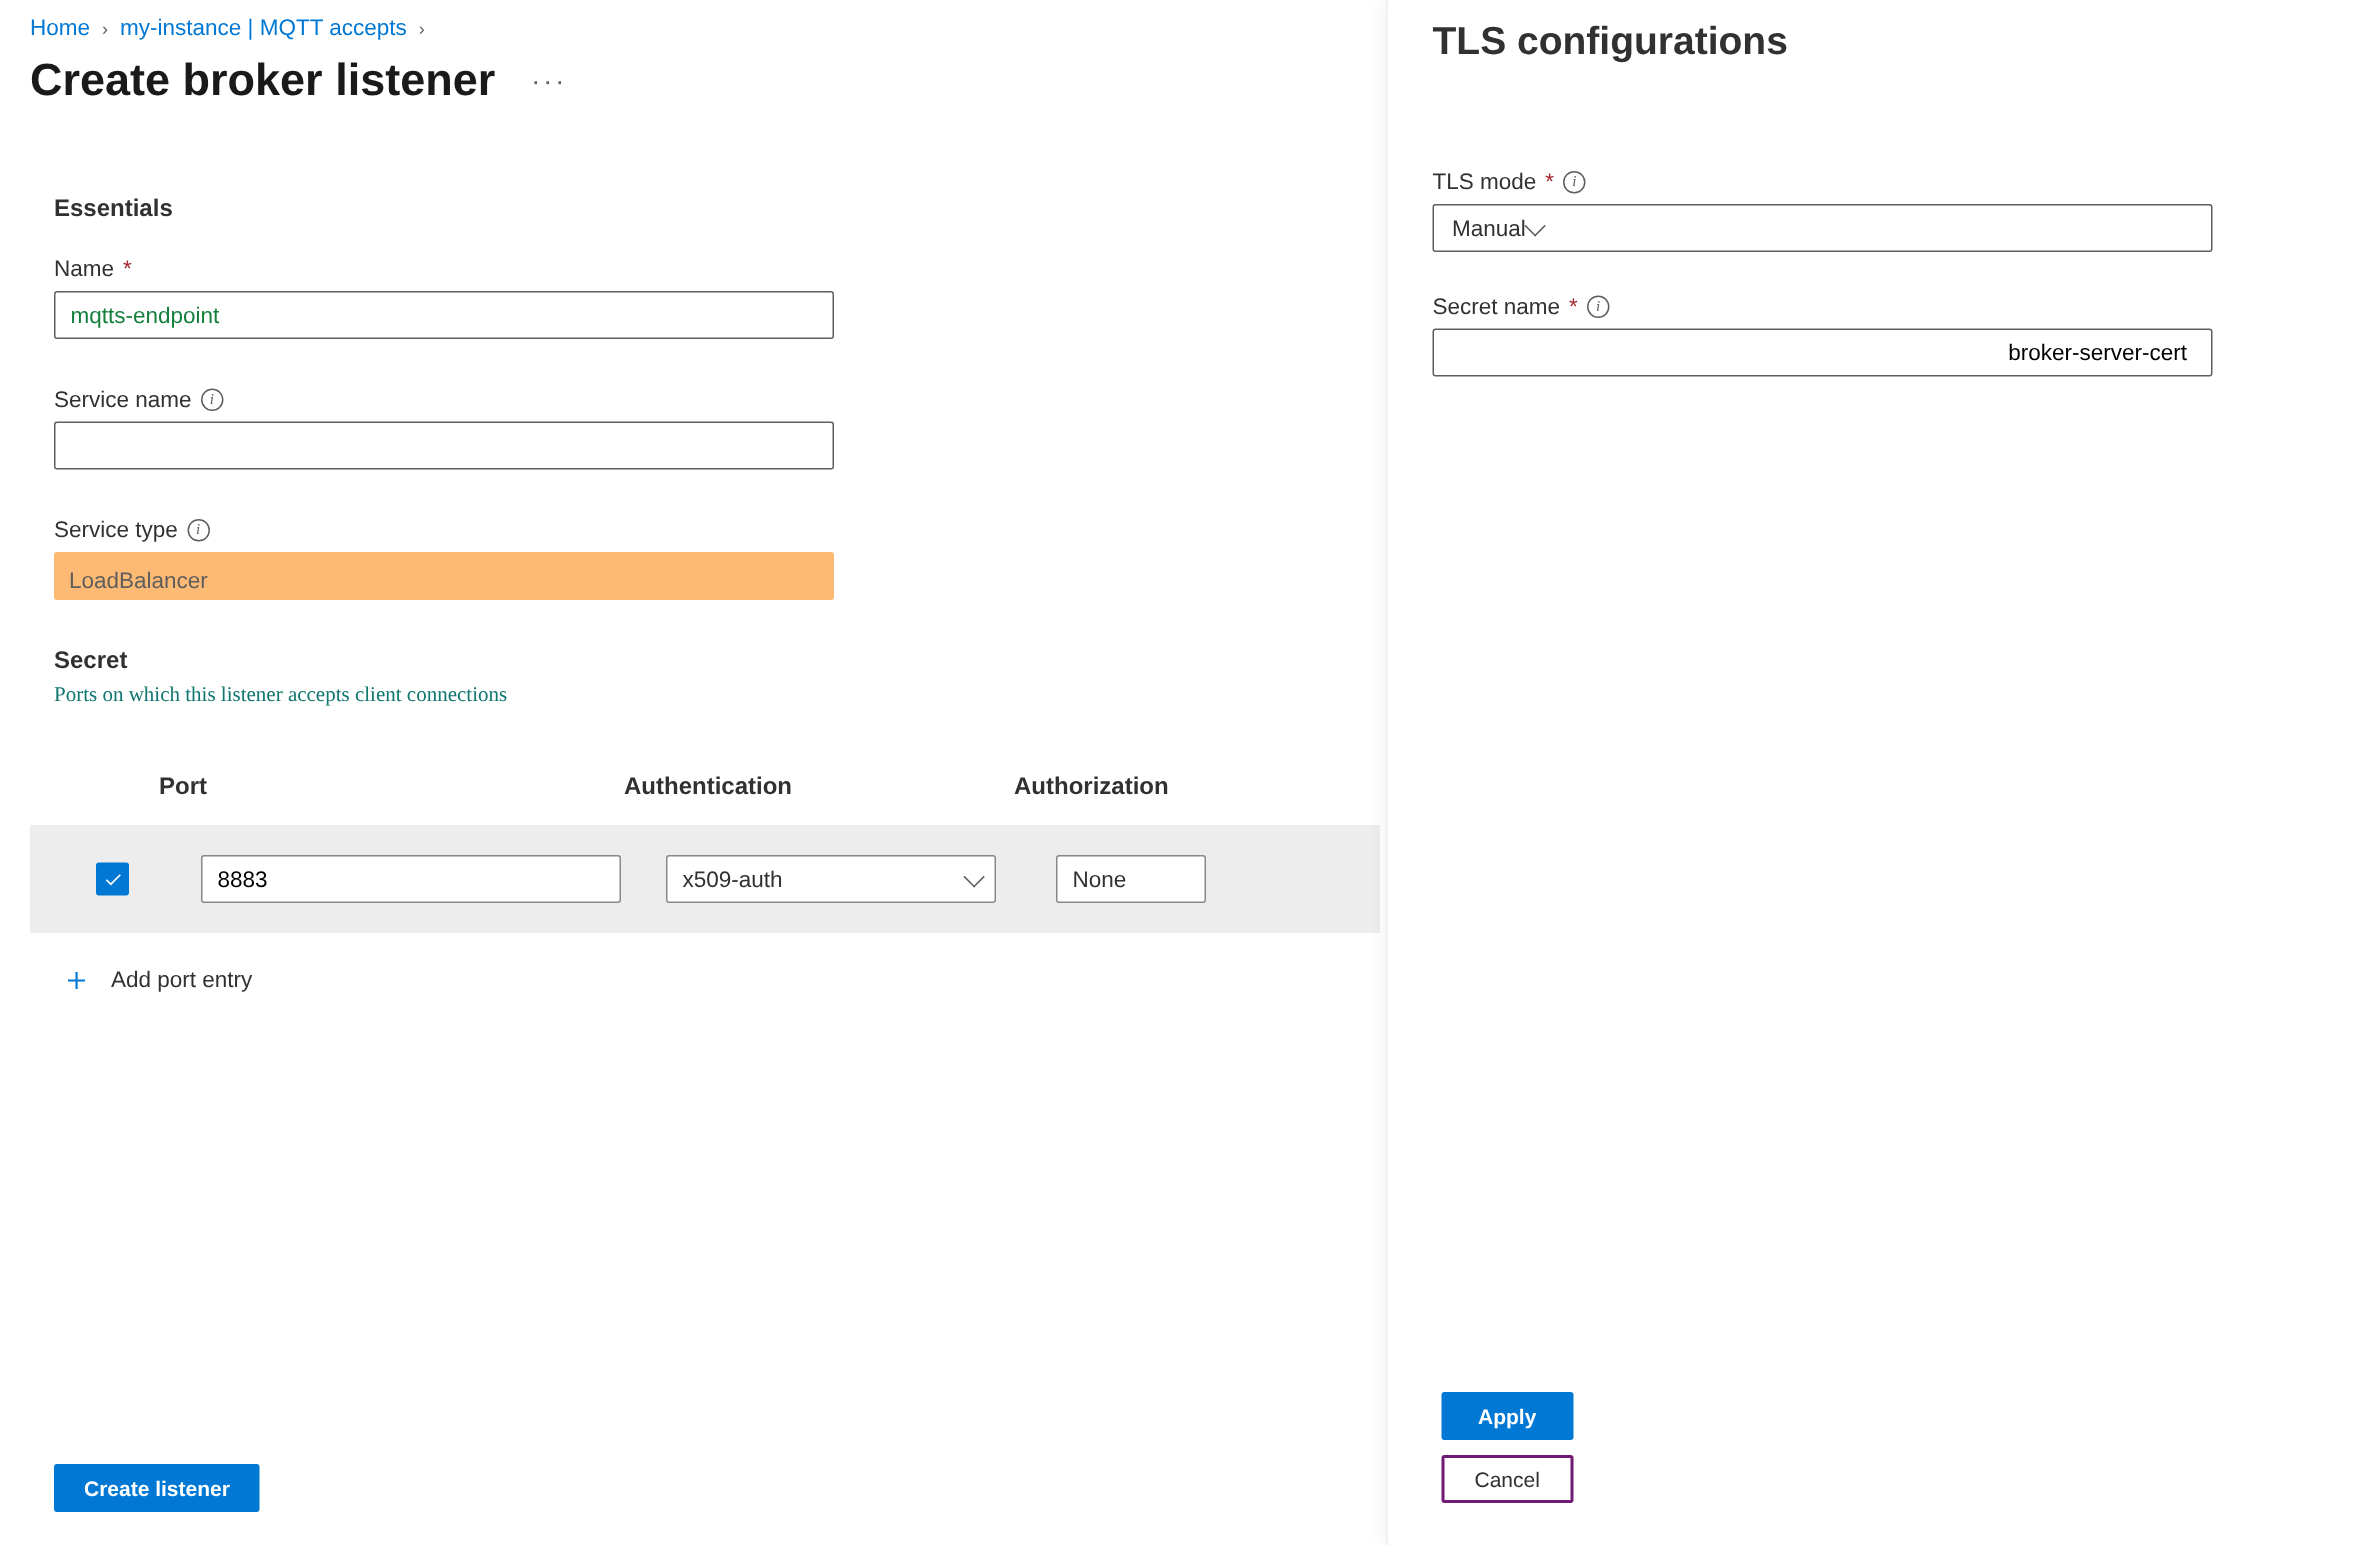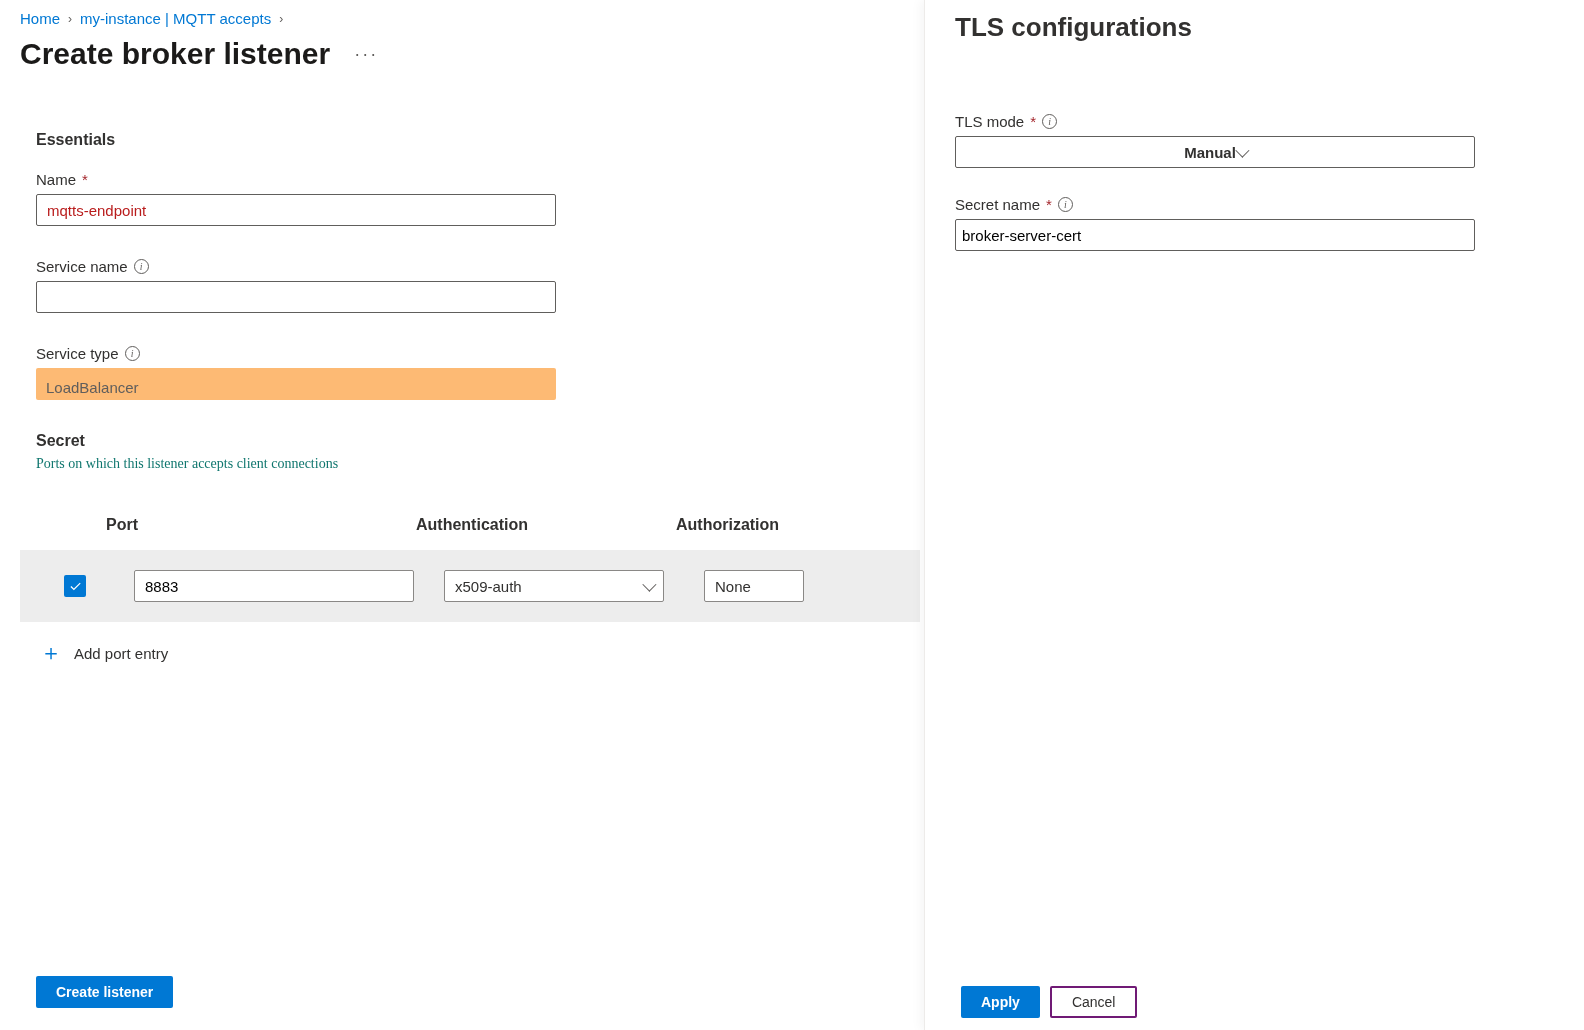--- a/index.html
+++ b/index.html
@@ -84,21 +84,21 @@
     }
     .text-input {
       width: 520px;
       height: 32px;
       padding: 4px 10px;
       font-size: 15px;
       border: 1px solid #605e5c;
       border-radius: 2px;
       outline: none;
       background: #fff;
-      color: #b91c1c;
+      color: #15803d;
     }
     .text-input.readonly {
       background: #fdba74;
       border: none;
       color: #605e5c;
       padding-left: 10px;
       height: 32px;
       line-height: 32px;
     }
 
@@ -189,24 +189,25 @@
     }
 
     
     .main-footer {
       position: absolute;
       bottom: 22px;
       left: 36px;
     }
     .panel-footer {
       position: absolute;
-      bottom: 12px;
+      bottom: 28px;
       left: 36px;
       display: flex;
       gap: 10px;
+      flex-direction: column;
     }
     .btn {
       height: 32px;
       padding: 0 20px;
       font-size: 14px;
       border-radius: 2px;
       cursor: pointer;
       border: none;
       display: inline-flex;
       align-items: center;
@@ -230,33 +231,33 @@
       padding: 12px 0 70px 0;
     }
     .panel-field { margin-bottom: 28px; }
     .panel-select {
       width: 520px;
       height: 32px;
       border: 1px solid #605e5c;
       border-radius: 2px;
       display: flex;
       align-items: center;
-      justify-content: center;
+      justify-content: flex-start;
       padding: 0 12px;
       cursor: pointer;
       font-size: 15px;
-      font-weight: bold;
     }
     .panel-input {
       width: 520px;
       height: 32px;
-      padding: 4px 6px;
+      padding: 4px 16px;
       font-size: 15px;
       border: 1px solid #605e5c;
       border-radius: 2px;
+      text-align: right;
     }
   </style>
 </head>
 <body>
 
 <div class="container">
 
   <div class="main">
 
     <nav class="breadcrumb">

